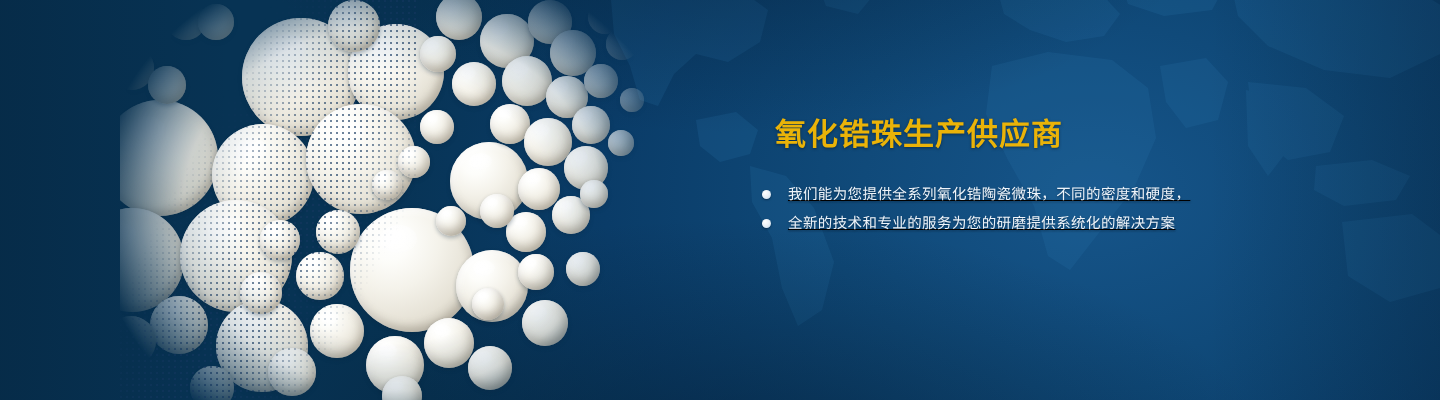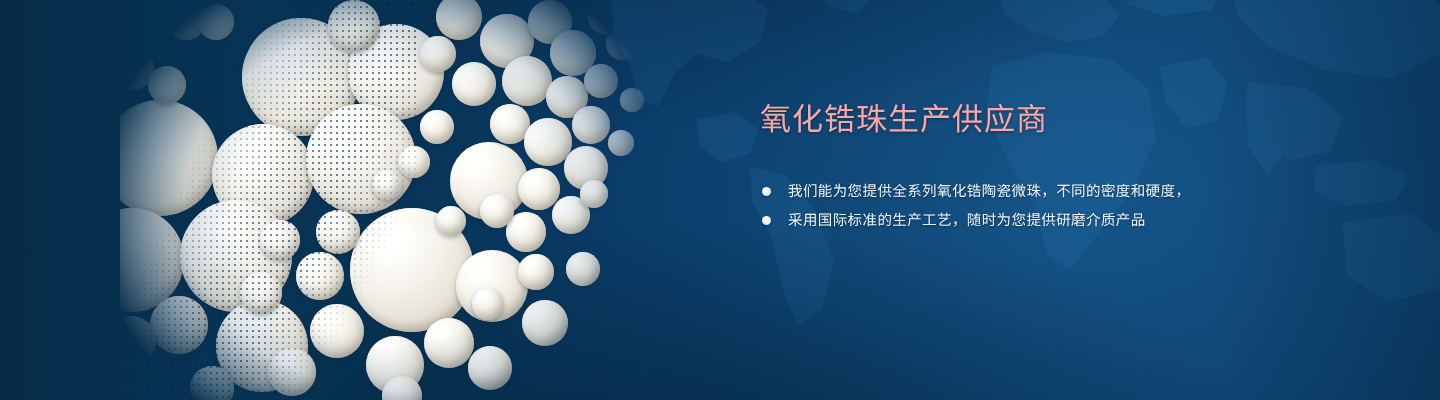--- a/index.html
+++ b/index.html
@@ -92,32 +92,33 @@
   }
   .bead.big::after { left: 24%; top: 14%; width: 30%; height: 22%; }
 
   
   .copy {
     position: absolute;
     left: 760px; top: 100px;
     width: 640px;
   }
   .headline {
-    margin: 0;
-    color: #fca5a5;
+    margin: 15px;
+    color: #eab308;
     font-size: 31px;
-    font-weight: 400;
+    font-weight: 700;
     letter-spacing: 1px;
     line-height: 40px;
     text-shadow: 0 1px 3px rgba(3,22,40,0.55);
   }
   .bullets {
     list-style: none;
-    margin: 40px 0 0 0;
+    margin: 28px 0 0 0;
     padding: 0;
+    text-decoration: underline;
   }
   .bullet {
     position: relative;
     padding-left: 28px;
     margin-bottom: 7px;
     color: #eef4fa;
     font-size: 14.5px;
     line-height: 22px;
     letter-spacing: 0.4px;
     text-shadow: 0 1px 2px rgba(3,22,40,0.5);
@@ -244,18 +245,18 @@
   <div class="copy">
     <h1 class="headline">氧化锆珠生产供应商</h1>
 
     <ul class="bullets">
       <li class="bullet">
         <span class="bullet-dot"></span>
         <span class="bullet-text">我们能为您提供全系列氧化锆陶瓷微珠，不同的密度和硬度，</span>
       </li>
       <li class="bullet">
         <span class="bullet-dot"></span>
-        <span class="bullet-text">采用国际标准的生产工艺，随时为您提供研磨介质产品</span>
+        <span class="bullet-text">全新的技术和专业的服务为您的研磨提供系统化的解决方案</span>
       </li>
     </ul>
   </div>
 
 </div>
 
 </body></html>

